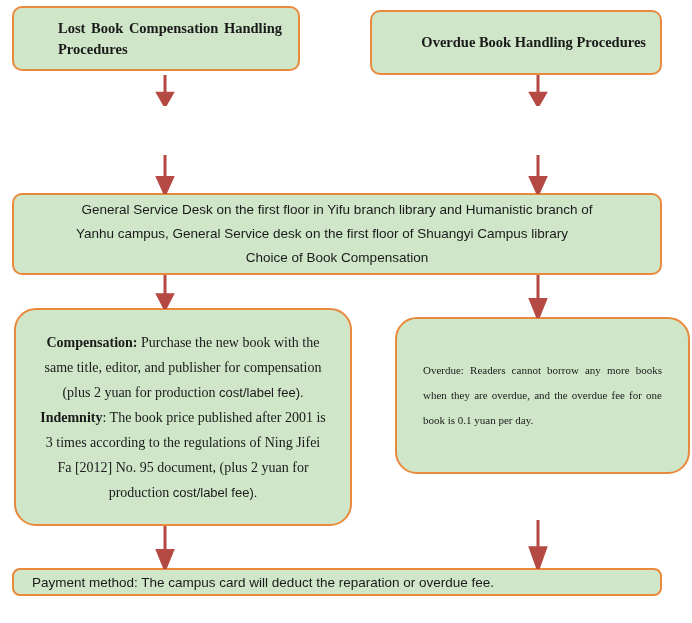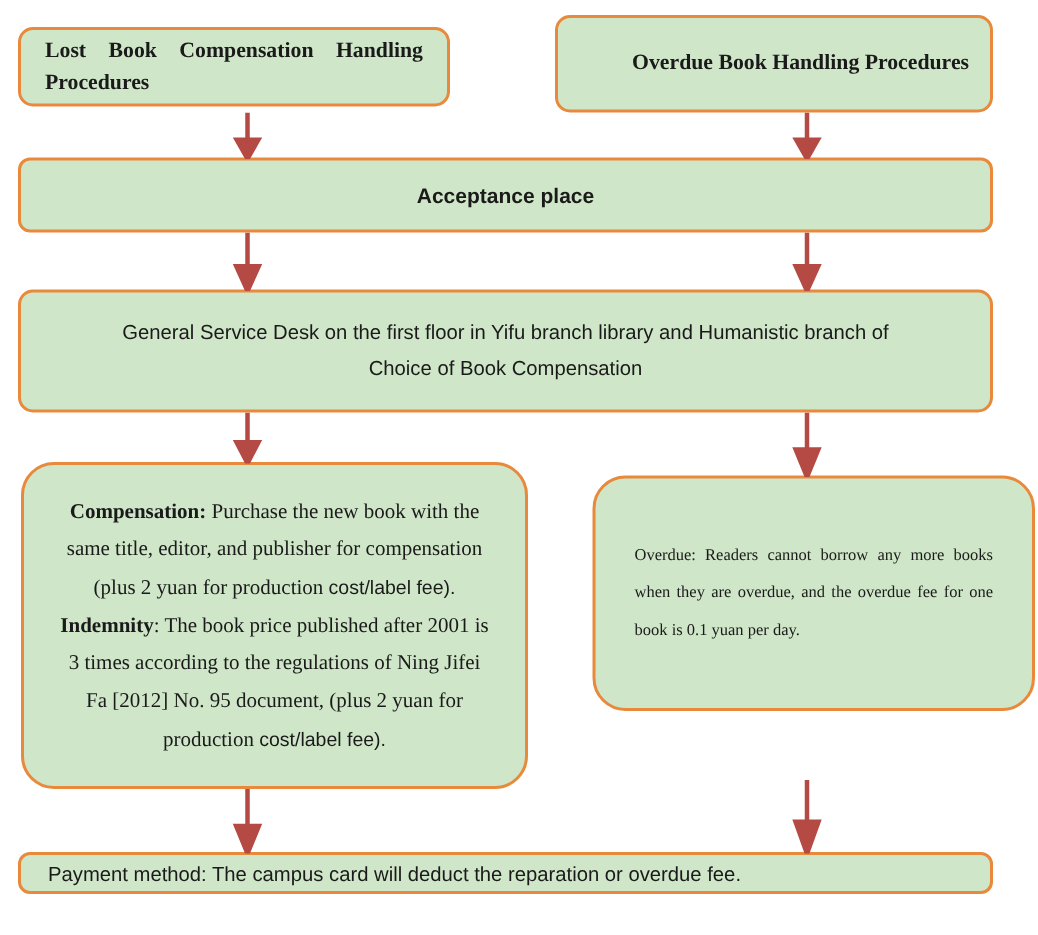--- a/index.html
+++ b/index.html
@@ -36,22 +36,23 @@
   .node .txt {
     display: block;
     width: 100%;
     padding: 0 14px;
     box-sizing: border-box;
     white-space: pre-line;
   }
 
   
   .n-lost {
-    left: 12px; top: 18px; width: 288px; height: 53px;
+    left: 12px; top: 6px; width: 288px; height: 65px;
     border-radius: 10px;
+    padding-left: 28px;
   }
   .n-lost .txt {
     font-family: "Liberation Serif", serif;
     font-weight: bold;
     font-size: 14.5px;
     line-height: 21px;
     text-align: justify;
     text-align-last: justify;
     padding: 0 16px;
   }
@@ -154,27 +155,24 @@
 <div class="flow-root">
 
   <div class="node n-lost">
     <span class="txt">Lost Book Compensation Handling Procedures</span>
   </div>
 
   <div class="node n-overdue-title">
     <span class="txt">Overdue Book Handling Procedures</span>
   </div>
 
-  <div class="node n-acceptance">
-    <span class="txt">Acceptance place</span>
-  </div>
 
   <div class="node n-desk">
     <span class="txt"><span>General Service Desk on the first floor in Yifu branch library and Humanistic branch of</span>
-<span>Choice of Book Compensation</span></span>
+<span class="line-left">Yanhu campus,   General Service desk on the first floor of Shuangyi Campus library</span><span>Choice of Book Compensation</span></span>
   </div>
 
   <div class="node n-compensation">
     <span class="txt"><b>Compensation:</b><span> Purchase the new book with the same title, editor, and publisher for compensation (plus 2 yuan for production </span><span class="sans">cost/label fee).</span> <b>Indemnity</b><span>: The book price published after 2001 is 3 times according to the regulations of Ning Jifei Fa [2012] No. 95 document, (plus 2 yuan for production </span><span class="sans">cost/label fee).</span></span>
   </div>
 
   <div class="node n-overdue-body">
     <span class="txt">Overdue: Readers cannot borrow any more books when they are overdue, and the overdue fee for one book is 0.1 yuan per day.</span>
   </div>
 

